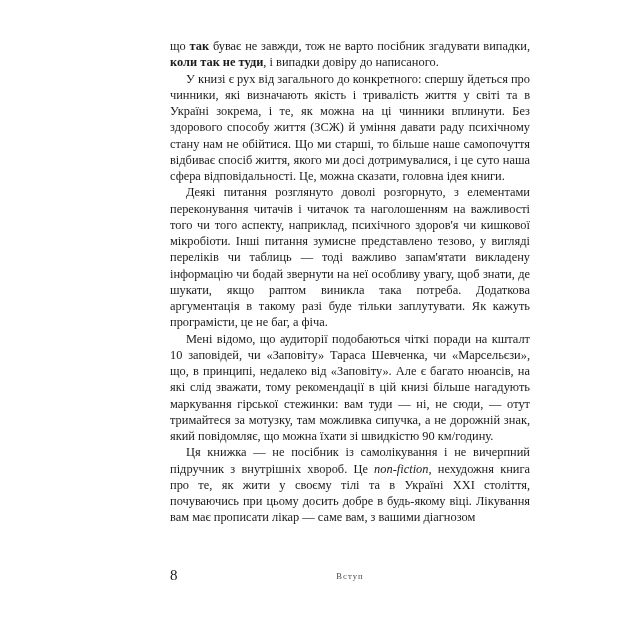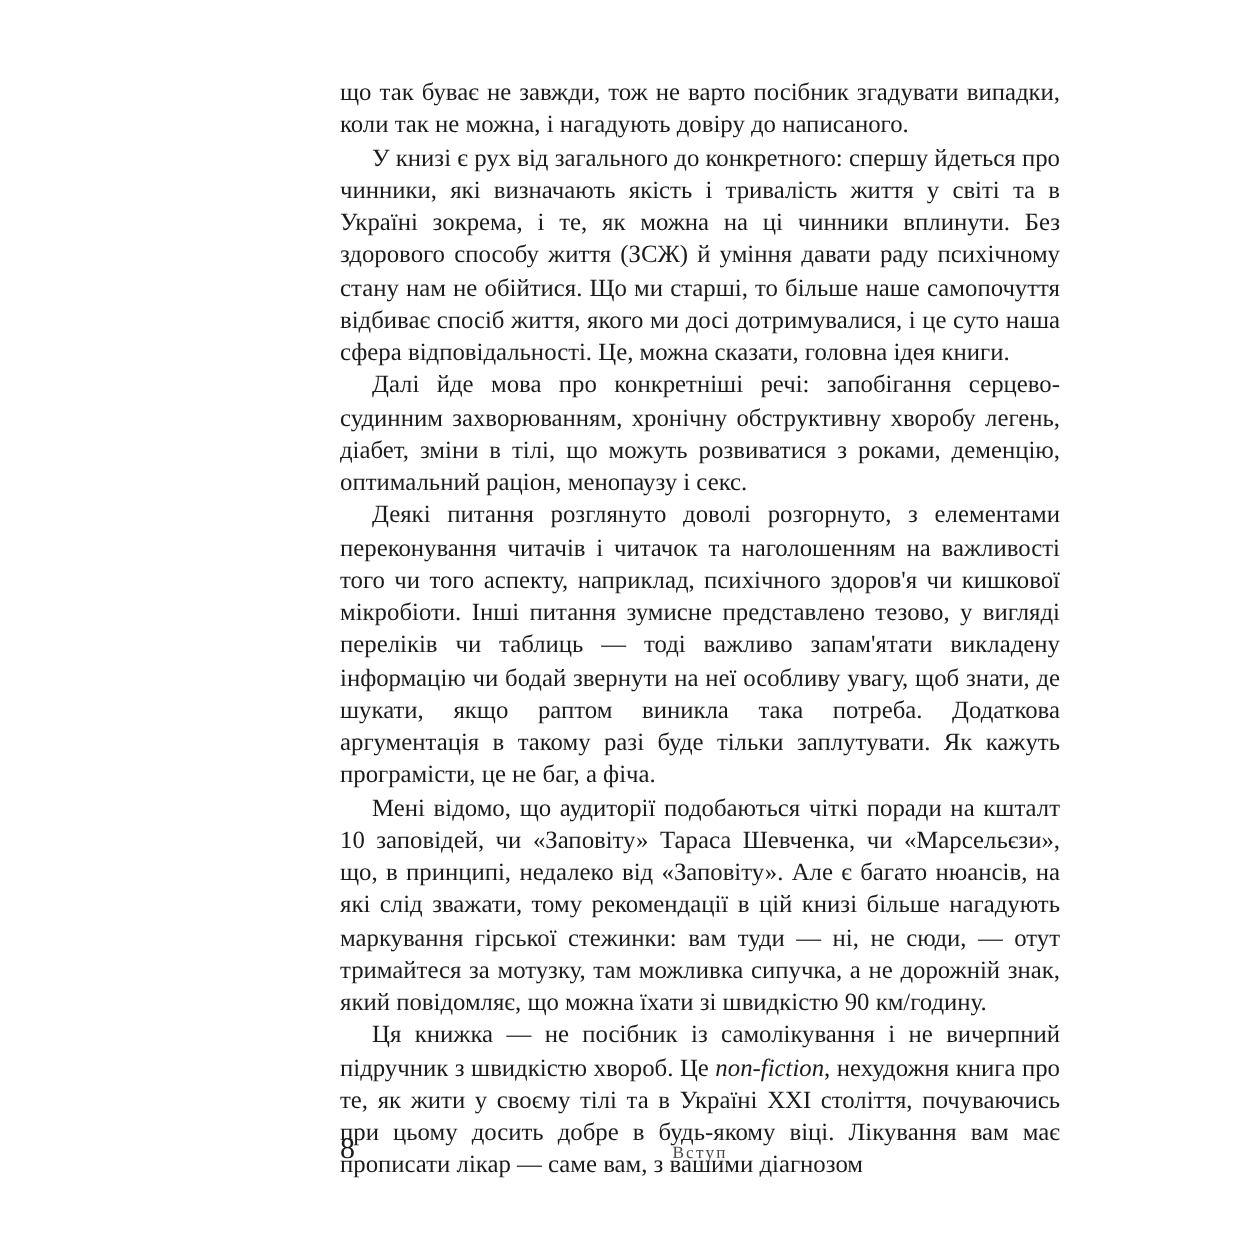--- a/index.html
+++ b/index.html
@@ -30,21 +30,21 @@
     color: #1b1b1b;
   }
   .para {
     margin: 0;
     text-indent: 16px;
   }
   .para.first {
     text-indent: 0;
   }
   b, .bold {
-    font-weight: normal;
+    font-weight: bold;
   }
   i, .ital {
   }
   .footer {
     position: absolute;
     left: 170px;
     right: 100px;
     bottom: 46px;
     height: 20px;
   }
@@ -64,25 +64,24 @@
     font-size: 8.6px;
     letter-spacing: 1.1px;
     color: #4a4a4a;
   }
 </style>
 </head>
 <body>
 
 <div class="page">
   <div class="body-text">
-    <p class="para first"><span>що </span><b>так</b><span> буває не завжди, тож не варто посібник згадувати випадки, </span><b>коли так не можна</b><span>, і нагадують довіру до написаного.</span></p>
+    <p class="para first"><span>що </span><b>так</b><span> буває не завжди, тож не варто посібник згадувати випадки, </span><b>коли так не туди</b><span>, і випадки довіру до написаного.</span></p>
     <p class="para"><span>У книзі є рух від загального до конкретного: спершу йдеться про чинники, які визначають якість і тривалість життя у світі та в Україні зокрема, і те, як можна на ці чинники вплинути. Без здорового способу життя (ЗСЖ) й уміння давати раду психічному стану нам не обійтися. Що ми старші, то більше наше самопочуття відбиває спосіб життя, якого ми досі дотримувалися, і це суто наша сфера відповідальності. Це, можна сказати, головна ідея книги.</span></p>
-    <p class="para"><span>Далі йде мова про конкретніші речі: запобігання серцево-судинним захворюванням, хронічну обструктивну хворобу легень, діабет, зміни в тілі, що можуть розвиватися з роками, деменцію, оптимальний раціон, менопаузу і секс.</span></p>
     <p class="para"><span>Деякі питання розглянуто доволі розгорнуто, з елементами переконування читачів і читачок та наголошенням на важливості того чи того аспекту, наприклад, психічного здоров'я чи кишкової мікробіоти. Інші питання зумисне представлено тезово, у вигляді переліків чи таблиць — тоді важливо запам'ятати викладену інформацію чи бодай звернути на неї особливу увагу, щоб знати, де шукати, якщо раптом виникла така потреба. Додаткова аргументація в такому разі буде тільки заплутувати. Як кажуть програмісти, це не баг, а фіча.</span></p>
     <p class="para"><span>Мені відомо, що аудиторії подобаються чіткі поради на кшталт 10 заповідей, чи «Заповіту» Тараса Шевченка, чи «Марсельєзи», що, в принципі, недалеко від «Заповіту». Але є багато нюансів, на які слід зважати, тому рекомендації в цій книзі більше нагадують маркування гірської стежинки: вам туди — ні, не сюди, — отут тримайтеся за мотузку, там можливка сипучка, а не дорожній знак, який повідомляє, що можна їхати зі швидкістю 90 км/годину.</span></p>
-    <p class="para"><span>Ця книжка — не посібник із самолікування і не вичерпний підручник з швидкістю хвороб. Це </span><i>non-fiction</i><span>, нехудожня книга про те, як жити у своєму тілі та в Україні XXI століття, почуваючись при цьому досить добре в будь-якому віці. Лікування вам має прописати лікар — саме вам, з вашими діагнозом</span></p>
+    <p class="para"><span>Ця книжка — не посібник із самолікування і не вичерпний підручник з внутрішніх хвороб. Це </span><i>non-fiction</i><span>, нехудожня книга про те, як жити у своєму тілі та в Україні XXI століття, почуваючись при цьому досить добре в будь-якому віці. Лікування вам має прописати лікар — саме вам, з вашими діагнозом</span></p>
   </div>
 
   <div class="footer">
     <div class="folio">8</div>
     <div class="running-head">Вступ</div>
   </div>
 </div>
 
 </body></html>

